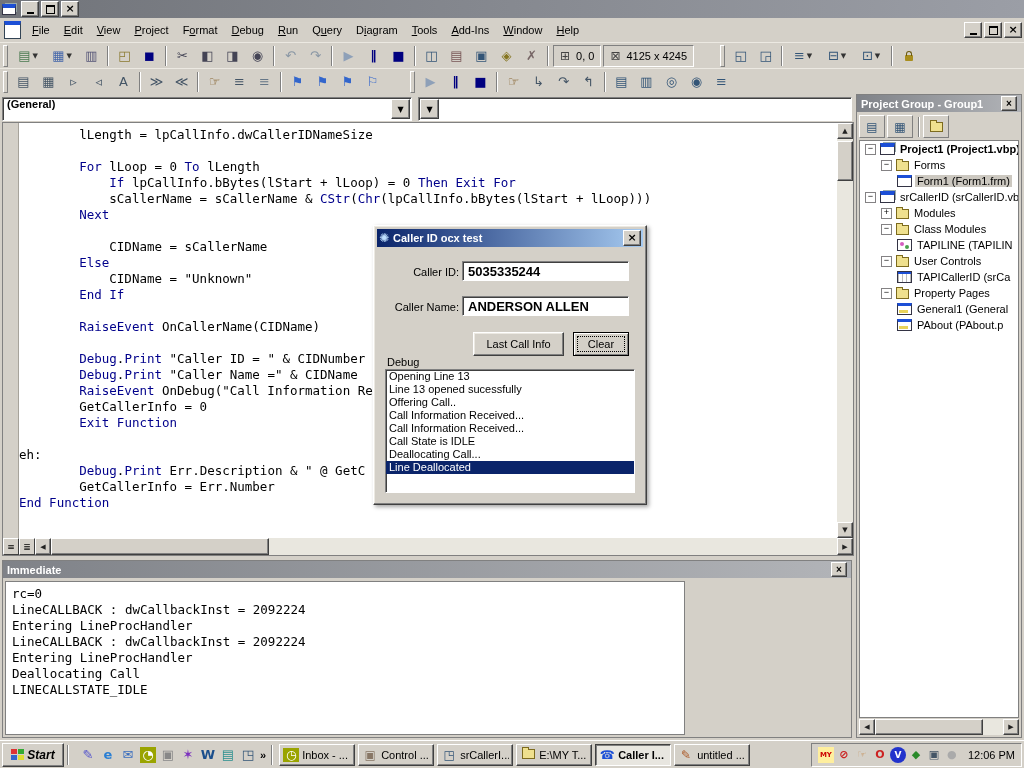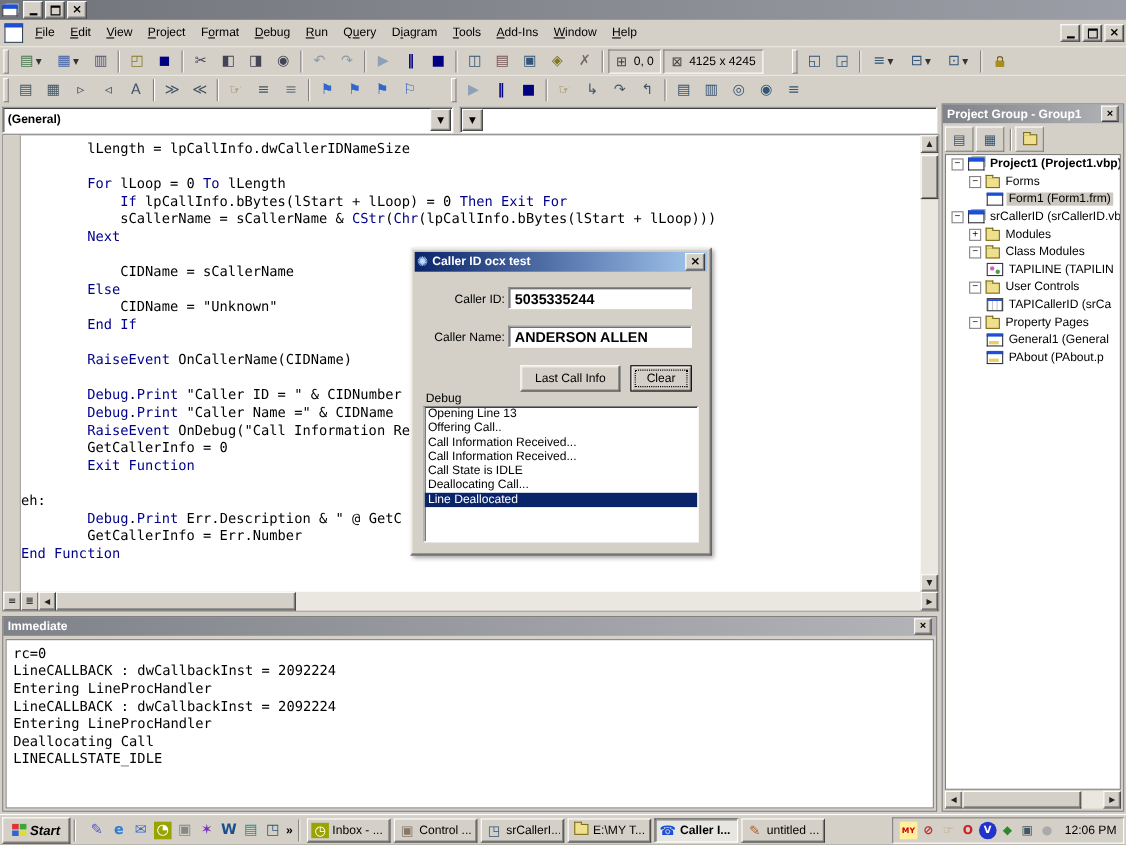--- a/index.html
+++ b/index.html
@@ -29,39 +29,39 @@
   .tb-btn .icon{font-family:"DejaVu Sans",sans-serif;font-size:13px;line-height:13px;}
   .tb-btn.small-drop{width:32px;}
   .drop-arrow{font-size:7px;margin-left:2px;color:#333;font-family:"DejaVu Sans",sans-serif;}
   .tb-field{height:20px;background:#d4d0c8;border:1px solid;border-color:#808080 #fff #fff #808080;display:inline-flex;align-items:center;padding:0 6px;margin:0 1px;}
   .tb-field .icon{font-family:"DejaVu Sans",sans-serif;font-size:12px;margin-right:6px;color:#444;}
   .i-lock{display:inline-block;width:8px;height:6px;background:#a98e1e;border-radius:1px;position:relative;margin-top:4px;}
   .i-lock:before{content:"";position:absolute;left:1px;top:-4px;width:4px;height:4px;border:1px solid #6b5a10;border-bottom:none;border-radius:3px 3px 0 0;}
   .tb-gap{width:24px;}
   
   #comborow{left:0;top:94px;width:854px;height:28px;}
-  .combo{position:absolute;top:3px;height:22px;background:#fff;border:1px solid;border-color:#808080 #fff #fff #808080;box-shadow:inset 1px 1px 0 #404040;display:flex;align-items:center;gap:22px;}
+  .combo{position:absolute;top:3px;height:22px;background:#fff;border:1px solid;border-color:#808080 #fff #fff #808080;box-shadow:inset 1px 1px 0 #404040;display:flex;align-items:flex-start;gap:22px;}
   .combo .val{flex:1;font-weight:bold;padding-left:4px;white-space:nowrap;overflow:hidden;}
   .combo .cbtn{width:17px;height:18px;margin:1px;background:#d4d0c8;border:1px solid;border-color:#fff #404040 #404040 #fff;box-shadow:inset -1px -1px 0 #808080;display:flex;align-items:center;justify-content:center;font-size:8px;font-family:"DejaVu Sans",sans-serif;}
   
   #codewin{left:2px;top:122px;width:852px;height:434px;background:#fff;border:1px solid #808080;box-sizing:border-box;}
   #codemargin{left:0;top:0;width:15px;height:415px;background:#d4d0c8;border-right:1px solid #a7a39b;}
   #codelines{left:16px;top:4px;width:818px;height:410px;overflow:hidden;font-family:"DejaVu Sans Mono","Liberation Mono",monospace;font-size:12.5px;line-height:16px;white-space:pre;}
   .kw{color:#00008b;}
   #code-vscroll{right:0;top:0;width:16px;height:415px;background:#e9e7df;}
   .sb-btn{width:16px;height:16px;background:#d4d0c8;border:1px solid;border-color:#fff #404040 #404040 #fff;box-shadow:inset -1px -1px 0 #808080;display:flex;align-items:center;justify-content:center;font-size:7px;font-family:"DejaVu Sans",sans-serif;box-sizing:border-box;color:#222;}
   .sb-thumb{background:#d4d0c8;border:1px solid;border-color:#fff #404040 #404040 #fff;box-shadow:inset -1px -1px 0 #808080;box-sizing:border-box;}
   #code-bottombar{left:0;bottom:0;width:850px;height:17px;background:#e9e7df;display:flex;}
   .viewbtn{width:16px;height:17px;background:#d4d0c8;border:1px solid;border-color:#fff #404040 #404040 #fff;display:flex;align-items:center;justify-content:center;font-size:9px;font-family:"DejaVu Sans",sans-serif;box-sizing:border-box;}
   
   #immediate{left:2px;top:560px;width:850px;height:178px;background:#d4d0c8;border:1px solid #808080;box-sizing:border-box;}
   .paneltitle{height:17px;background:linear-gradient(90deg,#7f8288,#b2b4b8);color:#fff;font-weight:bold;display:flex;align-items:center;padding:0 4px;}
   .paneltitle .t{flex:1;}
   .panel-x{width:14px;height:13px;background:#d4d0c8;border:1px solid;border-color:#fff #404040 #404040 #fff;box-shadow:inset -1px -1px 0 #808080;display:flex;align-items:center;justify-content:center;font-size:10px;font-weight:bold;color:#000;}
-  #imm-content{position:absolute;left:2px;top:20px;width:844px;height:154px;background:#fff;border:1px solid #808080;font-family:"DejaVu Sans Mono","Liberation Mono",monospace;font-size:12.5px;line-height:16px;padding:4px 0 0 6px;box-sizing:border-box;white-space:pre;}
+  #imm-content{position:absolute;left:2px;top:20px;width:680px;height:154px;background:#fff;border:1px solid #808080;font-family:"DejaVu Sans Mono","Liberation Mono",monospace;font-size:12.5px;line-height:16px;padding:4px 0 0 6px;box-sizing:border-box;white-space:pre;}
   
   #projpanel{left:856px;top:94px;width:166px;height:644px;background:#d4d0c8;border:1px solid #808080;box-sizing:border-box;}
   #proj-toolbar{display:flex;align-items:center;height:25px;padding:2px 2px 0 2px;}
   .proj-btn{width:24px;height:21px;background:#d4d0c8;border:1px solid;border-color:#fff #808080 #808080 #fff;display:flex;align-items:center;justify-content:center;margin-right:2px;font-family:"DejaVu Sans",sans-serif;font-size:12px;color:#357;}
   #proj-tree{position:absolute;left:2px;top:45px;width:160px;height:578px;background:#fff;border:1px solid #808080;overflow:hidden;box-sizing:border-box;}
   .trow{height:16px;display:flex;align-items:center;white-space:nowrap;}
   .tbox{width:9px;height:9px;background:#fff;border:1px solid #848284;display:inline-flex;align-items:center;justify-content:center;font-size:9px;line-height:7px;margin-right:4px;flex:none;font-family:"Liberation Mono",monospace;}
   .tlabel{padding:0 2px;}
   .tlabel.sel{background:#ccc8c0;}
   .tlabel.bold{font-weight:bold;}
@@ -460,20 +460,21 @@
     </div>
     <div class="dlg-label" style="left:15px;top:40px;">Caller ID:</div>
     <div class="dlg-textbox" style="left:88px;top:35px;width:167px;">5035335244</div>
     <div class="dlg-label" style="left:15px;top:75px;">Caller Name:</div>
     <div class="dlg-textbox" style="left:88px;top:70px;width:167px;">ANDERSON ALLEN</div>
     <div class="dlg-btn" style="left:99px;top:106px;width:91px;">Last Call Info</div>
     <div class="dlg-btn default" style="left:199px;top:106px;width:56px;">Clear</div>
     <div style="position:absolute;left:13px;top:130px;">Debug</div>
     <div id="dlg-list">
         <div class="dlg-li">Opening Line 13</div>
+        <div class="dlg-li">Line 13 opened sucessfully</div>
         <div class="dlg-li">Offering Call..</div>
         <div class="dlg-li">Call Information Received...</div>
         <div class="dlg-li">Call Information Received...</div>
         <div class="dlg-li">Call State is IDLE</div>
         <div class="dlg-li">Deallocating Call...</div>
         <div class="dlg-li sel">Line Deallocated</div>
       </div>
   </div>
 
   <div id="taskbar" class="abs">

